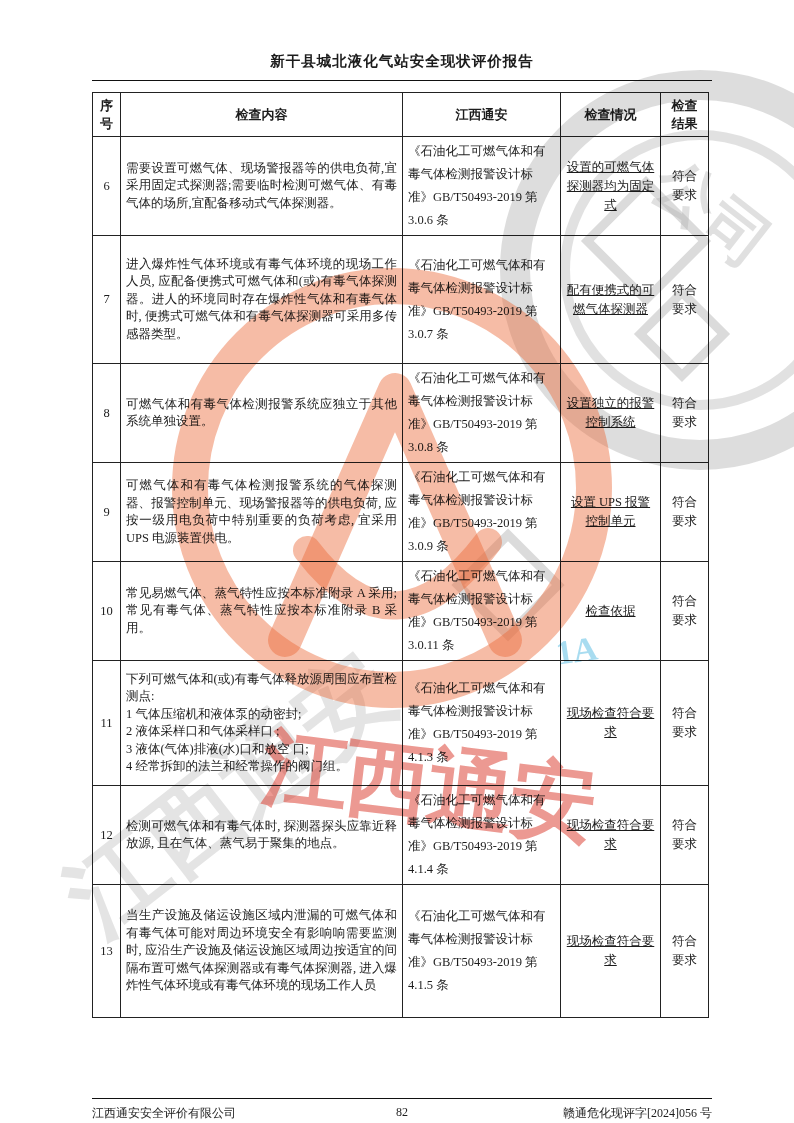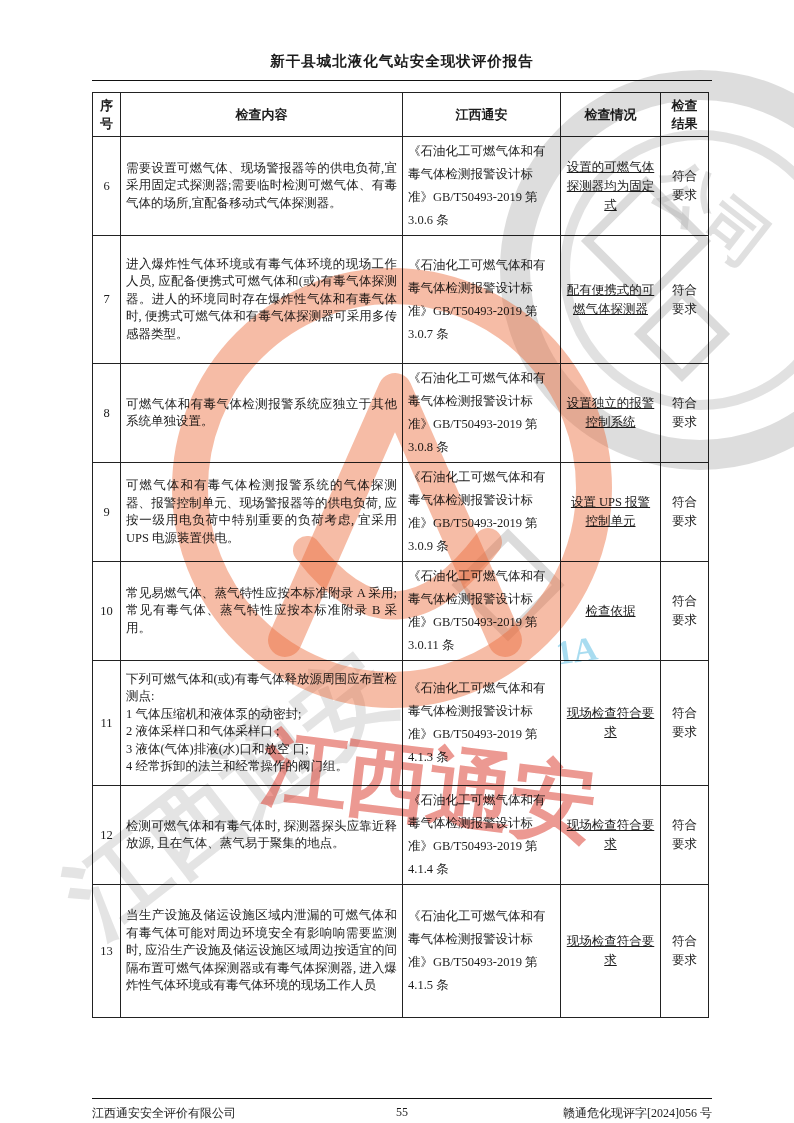--- a/index.html
+++ b/index.html
@@ -137,21 +137,21 @@
           <td class="c-content">当生产设施及储运设施区域内泄漏的可燃气体和有毒气体可能对周边环境安全有影响响需要监测时, 应沿生产设施及储运设施区域周边按适宜的间隔布置可燃气体探测器或有毒气体探测器, 进入爆炸性气体环境或有毒气体环境的现场工作人员</td>
           <td class="c-basis">《石油化工可燃气体和有毒气体检测报警设计标准》GB/T50493-2019 第 4.1.5 条</td>
           <td class="c-situation">现场检查符合要求</td>
           <td class="c-result">符合要求</td>
         </tr>
       </tbody>
     </table>
 
     <div class="doc-footer">
       <span class="f-left">江西通安安全评价有限公司</span>
-      <span class="f-center">55</span>
+      <span class="f-center">82</span>
       <span class="f-right">赣通危化现评字[2024]056 号</span>
     </div>
   </div>
 
   <div class="wm-layer">
     <div class="wm-ring-gray"></div>
     <div class="wm-ring-gray-inner"></div>
     <div class="wm-diamond wm-d1"></div>
     <div class="wm-diamond wm-d2"></div>
     <div class="wm-diamond wm-d3"></div>

